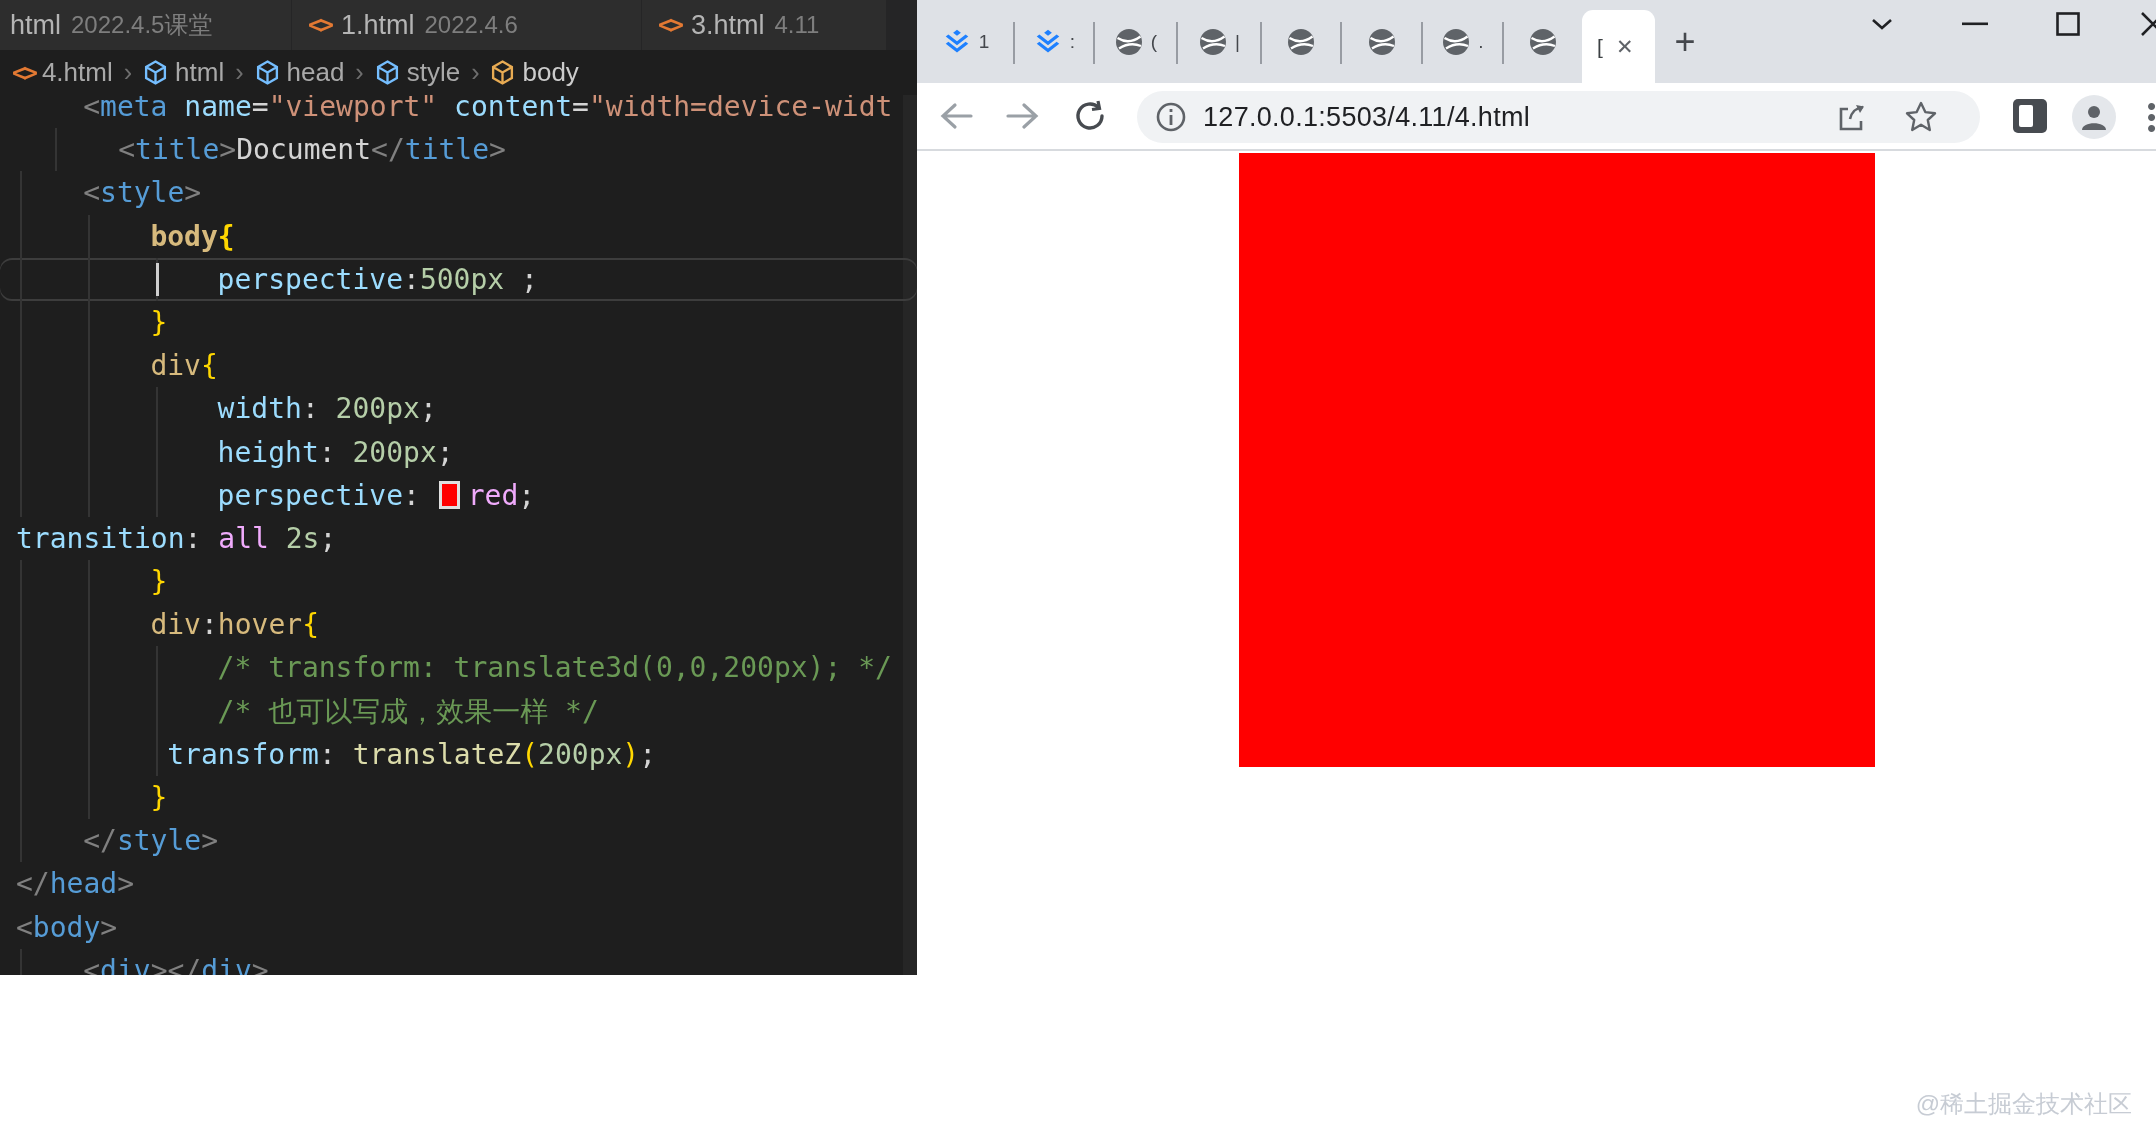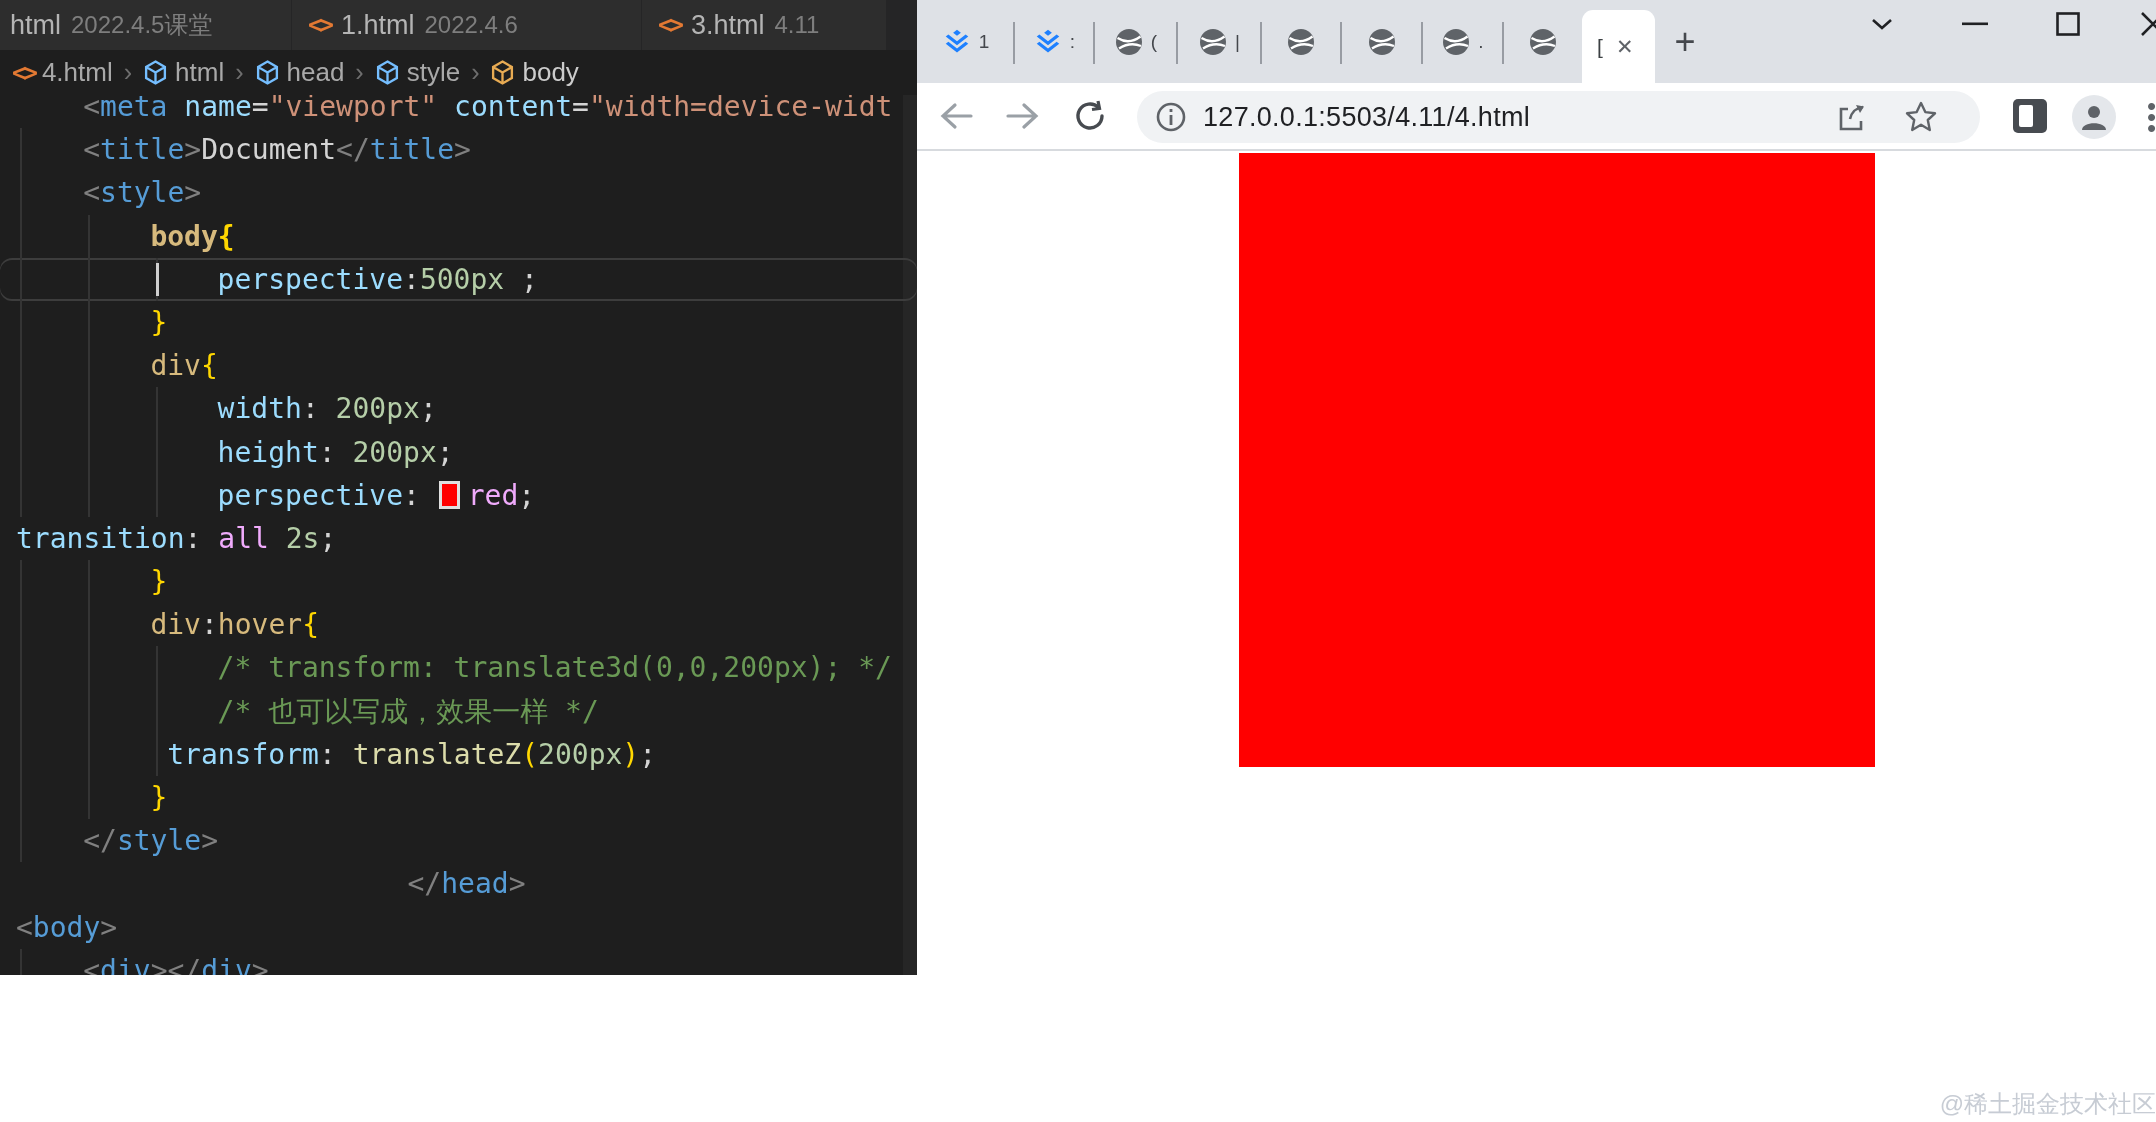--- a/index.html
+++ b/index.html
@@ -77,21 +77,21 @@
   .sidepanel-btn .inner { position:absolute; left:6px; top:6px; width:14px; height:22px;
                           background:#ffffff; border-radius:2px; }
   .avatar { position:absolute; left:1155px; top:12px; width:44px; height:44px;
             border-radius:50%; background:#e4e7eb; display:flex; align-items:center;
             justify-content:center; }
   .dots { position:absolute; left:1230px; top:18px; width:8px; height:34px; color:#5f6368;
           font-size:26px; line-height:11px; letter-spacing:0; }
   .b-content { position:absolute; left:0; top:151px; width:1239px; height:971px;
                background:#ffffff; }
   .red-square { position:absolute; left:322px; top:2px; width:636px; height:614px; }
-  .watermark { position:absolute; right:0; bottom:2px; font-size:24px;
+  .watermark { position:absolute; right:24px; bottom:2px; font-size:24px;
                color:#c7ccd4; z-index:5; }
   svg { display:block; }
 </style>
 </head>
 <body>
 
 <div id="stage">
 
   <div class="vscode">
     <div class="vs-tabbar" id="vs-tabbar">
@@ -147,38 +147,38 @@
           <span>
             <svg width="25" height="25" viewBox="0 0 16 16">
               <path d="M8 1 L14 4.5 L14 11.5 L8 15 L2 11.5 L2 4.5 Z M2 4.5 L8 8 L14 4.5 M8 8 L8 15" stroke="#e8ab53" stroke-width="1.5" fill="none"></path>
             </svg>
           </span>
           <span class="bc-last">body</span>
         </span>
       </div>
     <div class="vs-code" id="vs-code">
         <div class="line" style="padding-left: 83.2px; margin-top: -10px;"><span class="tk-brk">&lt;</span><span class="tk-tag">meta</span><span class="tk-pun"> </span><span class="tk-attr">name</span><span class="tk-pun">=</span><span class="tk-str">"viewport"</span><span class="tk-pun"> </span><span class="tk-attr">content</span><span class="tk-pun">=</span><span class="tk-str">"width=device-widt</span></div>
-        <div class="line" style="padding-left: 83.2px;"><i class="guide" style="left: 20px;"></i><span class="tk-brk">&lt;</span><span class="tk-tag">title</span><span class="tk-brk">&gt;</span><span class="tk-txt">Document</span><span class="tk-brk">&lt;/</span><span class="tk-tag">title</span><span class="tk-brk">&gt;</span></div>
+        <div class="line" style="padding-left: 83.2px; margin-left: 35px;"><i class="guide" style="left: 20px;"></i><span class="tk-brk">&lt;</span><span class="tk-tag">title</span><span class="tk-brk">&gt;</span><span class="tk-txt">Document</span><span class="tk-brk">&lt;/</span><span class="tk-tag">title</span><span class="tk-brk">&gt;</span></div>
         <div class="line" style="padding-left: 83.2px;"><i class="guide" style="left: 20px;"></i><span class="tk-brk">&lt;</span><span class="tk-tag">style</span><span class="tk-brk">&gt;</span></div>
         <div class="line" style="padding-left: 150.4px; font-weight: bold;"><i class="guide" style="left: 20px;"></i><i class="guide" style="left: 88px;"></i><span class="tk-sel">body</span><span class="tk-brace">{</span></div>
         <div class="line hl" style="padding-left: 217.6px;"><i class="guide" style="left: 20px;"></i><i class="guide" style="left: 88px;"></i><i class="guide" style="left: 156px;"></i><span class="cursor" style="left: 156px;"></span><span class="tk-prop">perspective</span><span class="tk-pun">:</span><span class="tk-num">500px</span><span class="tk-pun"> ;</span></div>
         <div class="line" style="padding-left: 150.4px;"><i class="guide" style="left: 20px;"></i><i class="guide" style="left: 88px;"></i><span class="tk-brace">}</span></div>
         <div class="line" style="padding-left: 150.4px;"><i class="guide" style="left: 20px;"></i><i class="guide" style="left: 88px;"></i><span class="tk-sel">div</span><span class="tk-brace">{</span></div>
         <div class="line" style="padding-left: 217.6px;"><i class="guide" style="left: 20px;"></i><i class="guide" style="left: 88px;"></i><i class="guide" style="left: 156px;"></i><span class="tk-prop">width</span><span class="tk-pun">: </span><span class="tk-num">200px</span><span class="tk-pun">;</span></div>
         <div class="line" style="padding-left: 217.6px;"><i class="guide" style="left: 20px;"></i><i class="guide" style="left: 88px;"></i><i class="guide" style="left: 156px;"></i><span class="tk-prop">height</span><span class="tk-pun">: </span><span class="tk-num">200px</span><span class="tk-pun">;</span></div>
         <div class="line" style="padding-left: 217.6px;"><i class="guide" style="left: 20px;"></i><i class="guide" style="left: 88px;"></i><i class="guide" style="left: 156px;"></i><span class="tk-prop">perspective</span><span class="tk-pun">: </span><span class="tk-swatch" style="background: rgb(255, 0, 0);"></span><span class="tk-kw">red</span><span class="tk-pun">;</span></div>
         <div class="line" style="padding-left: 16px;"><span class="tk-prop">transition</span><span class="tk-pun">: </span><span class="tk-kw">all</span><span class="tk-pun"> </span><span class="tk-num">2s</span><span class="tk-pun">;</span></div>
         <div class="line" style="padding-left: 150.4px;"><i class="guide" style="left: 20px;"></i><i class="guide" style="left: 88px;"></i><span class="tk-brace">}</span></div>
         <div class="line" style="padding-left: 150.4px;"><i class="guide" style="left: 20px;"></i><i class="guide" style="left: 88px;"></i><span class="tk-sel">div</span><span class="tk-pun">:</span><span class="tk-sel">hover</span><span class="tk-brace">{</span></div>
         <div class="line" style="padding-left: 217.6px;"><i class="guide" style="left: 20px;"></i><i class="guide" style="left: 88px;"></i><i class="guide" style="left: 156px;"></i><span class="tk-com">/* transform: translate3d(0,0,200px); */</span></div>
         <div class="line" style="padding-left: 217.6px;"><i class="guide" style="left: 20px;"></i><i class="guide" style="left: 88px;"></i><i class="guide" style="left: 156px;"></i><span class="tk-com">/* 也可以写成，效果一样 */</span></div>
         <div class="line" style="padding-left: 167.2px;"><i class="guide" style="left: 20px;"></i><i class="guide" style="left: 88px;"></i><i class="guide" style="left: 156px;"></i><span class="tk-prop">transform</span><span class="tk-pun">: </span><span class="tk-fn">translateZ</span><span class="tk-brace">(</span><span class="tk-num">200px</span><span class="tk-brace">)</span><span class="tk-pun">;</span></div>
         <div class="line" style="padding-left: 150.4px;"><i class="guide" style="left: 20px;"></i><i class="guide" style="left: 88px;"></i><span class="tk-brace">}</span></div>
         <div class="line" style="padding-left: 83.2px;"><i class="guide" style="left: 20px;"></i><span class="tk-brk">&lt;/</span><span class="tk-tag">style</span><span class="tk-brk">&gt;</span></div>
-        <div class="line" style="padding-left: 16px; text-align: center;"><span class="tk-brk">&lt;/</span><span class="tk-tag">head</span><span class="tk-brk">&gt;</span></div>
+        <div class="line" style="padding-left: 16px;"><span class="tk-brk">&lt;/</span><span class="tk-tag">head</span><span class="tk-brk">&gt;</span></div>
         <div class="line" style="padding-left: 16px;"><span class="tk-brk">&lt;</span><span class="tk-tag">body</span><span class="tk-brk">&gt;</span></div>
         <div class="line" style="padding-left: 83.2px;"><i class="guide" style="left: 20px;"></i><span class="tk-brk">&lt;</span><span class="tk-tag">div</span><span class="tk-brk">&gt;&lt;/</span><span class="tk-tag">div</span><span class="tk-brk">&gt;</span></div>
         <div class="line" style="padding-left: 16px; text-align: center;"><span class="tk-brk">&lt;/</span><span class="tk-tag">body</span><span class="tk-brk">&gt;</span></div>
         <div class="line" style="padding-left: 16px; margin-left: 40px;"><span class="tk-brk">&lt;/</span><span class="tk-tag">html</span><span class="tk-brk">&gt;</span></div>
       </div>
     <div class="vs-scrolltrack"></div>
   </div>
 
   <div class="browser">
     <div class="b-tabstrip" id="b-tabstrip">

